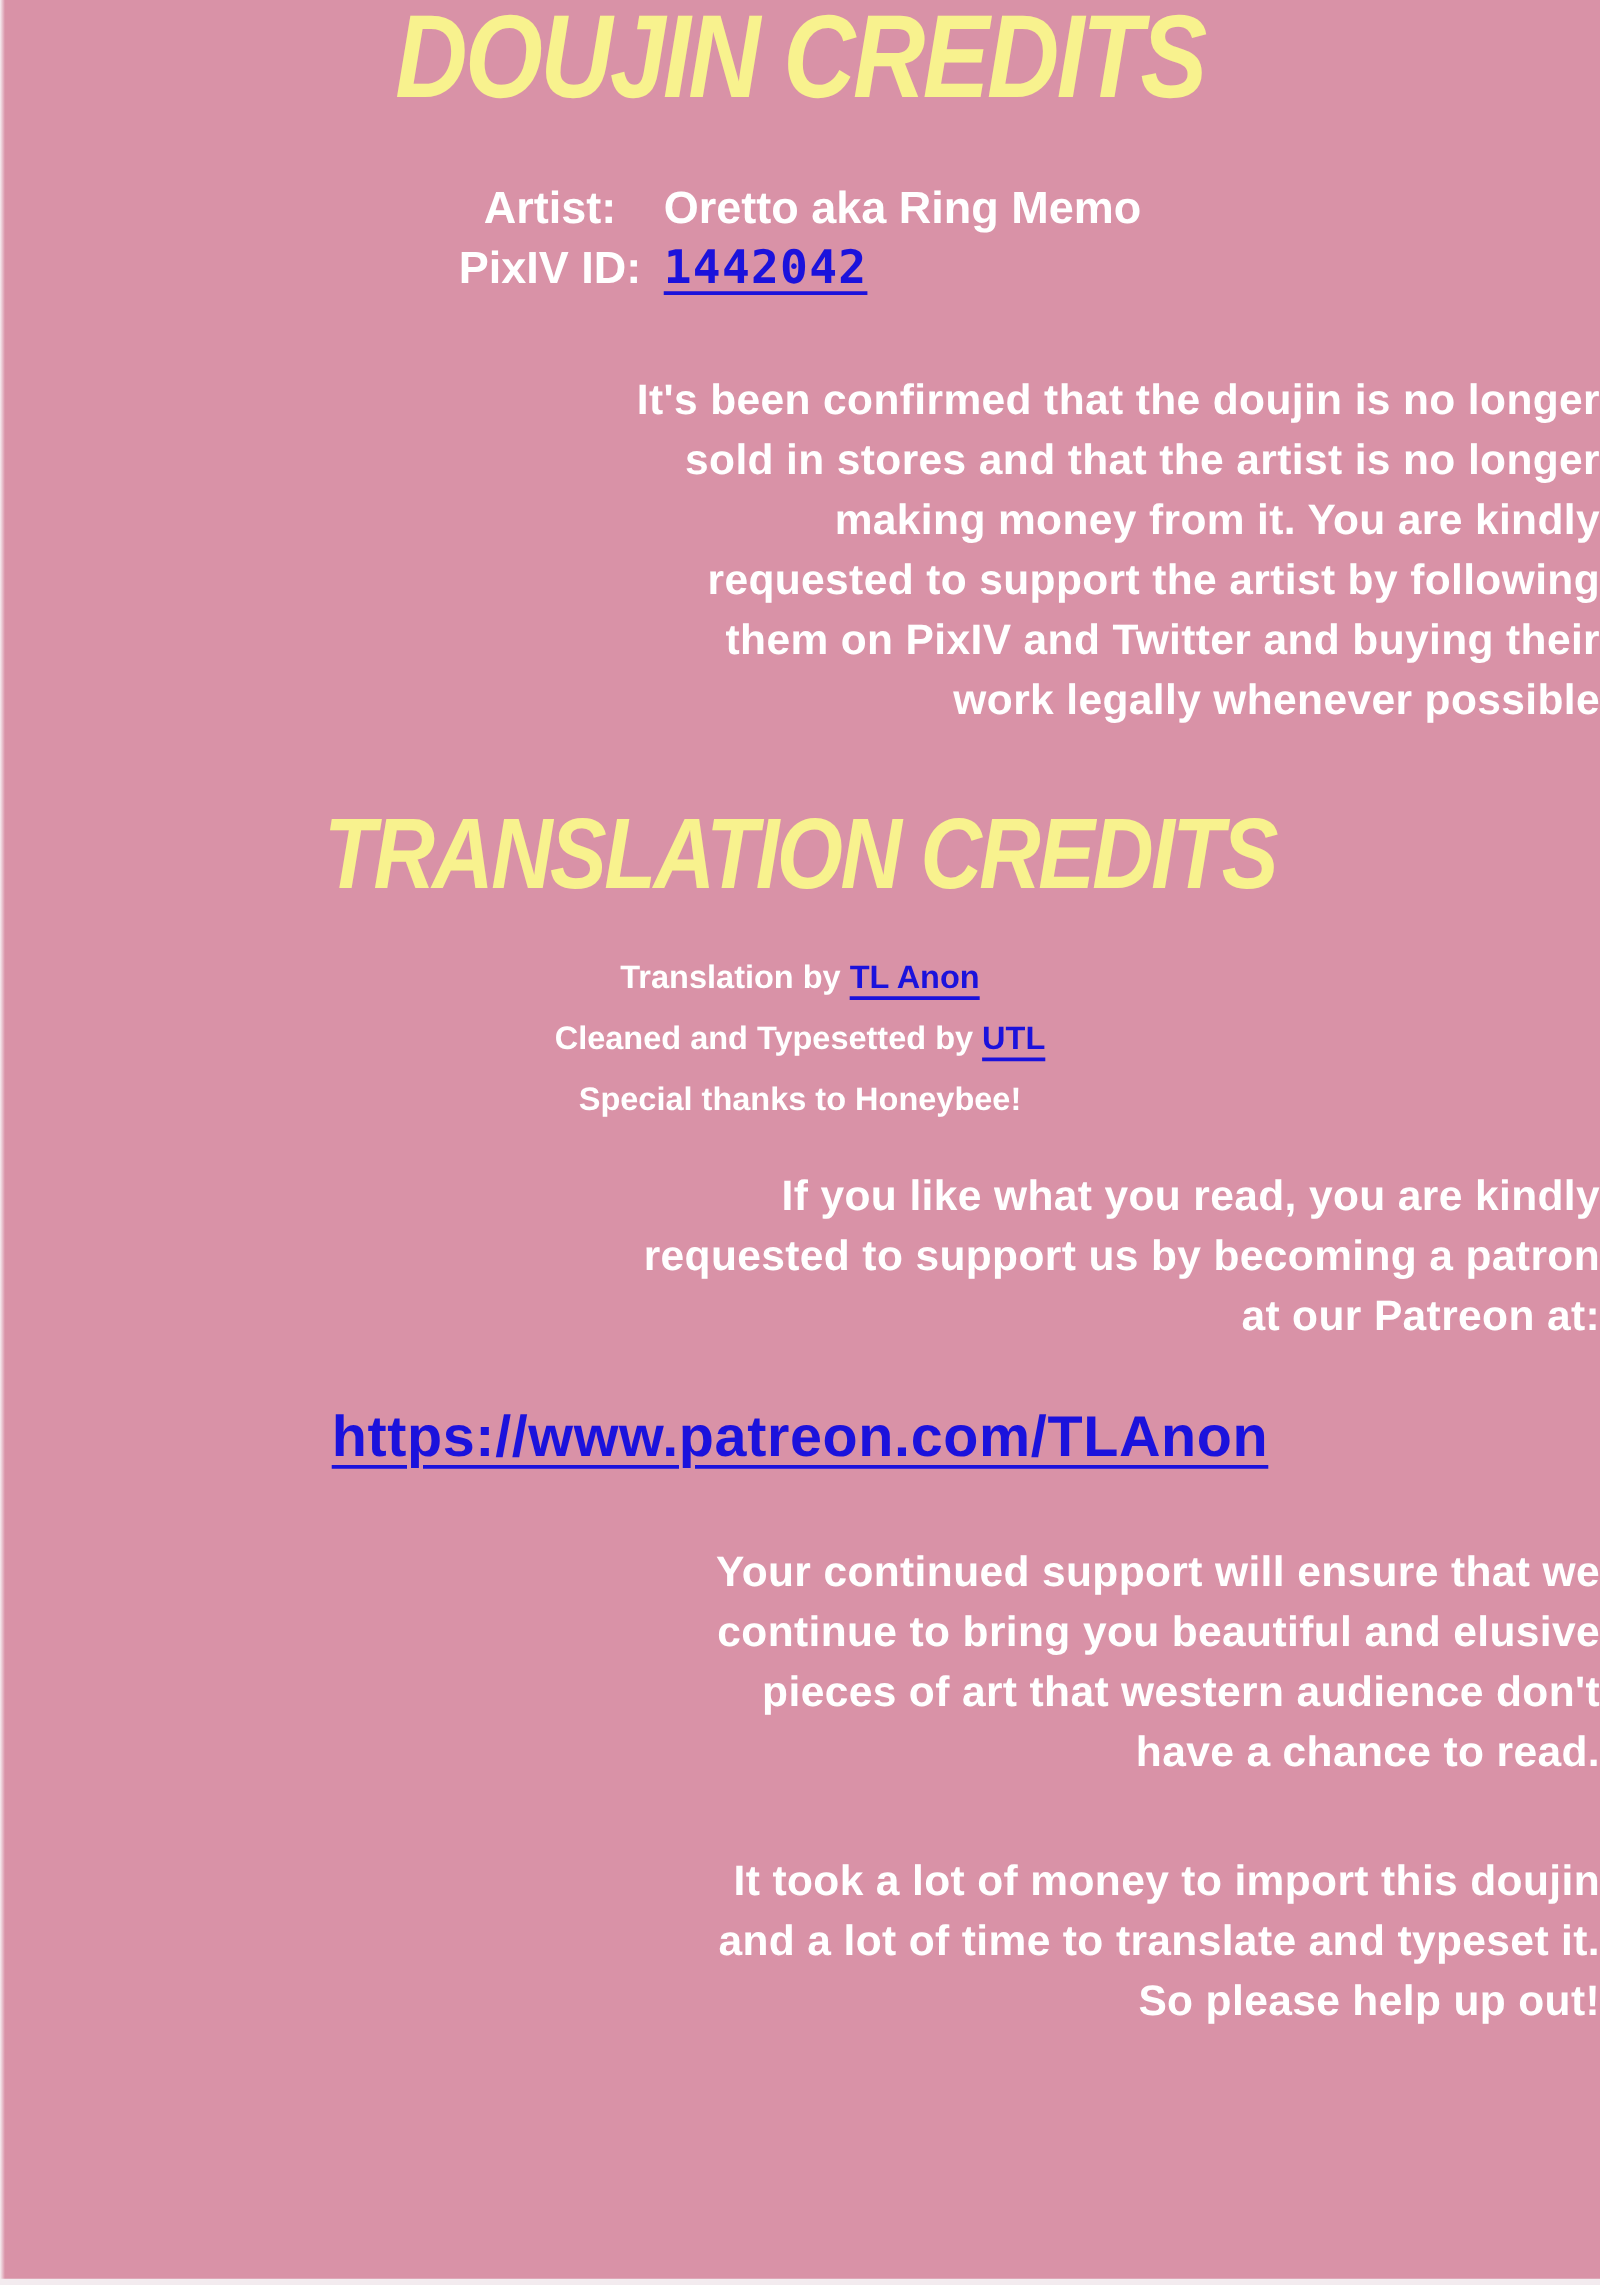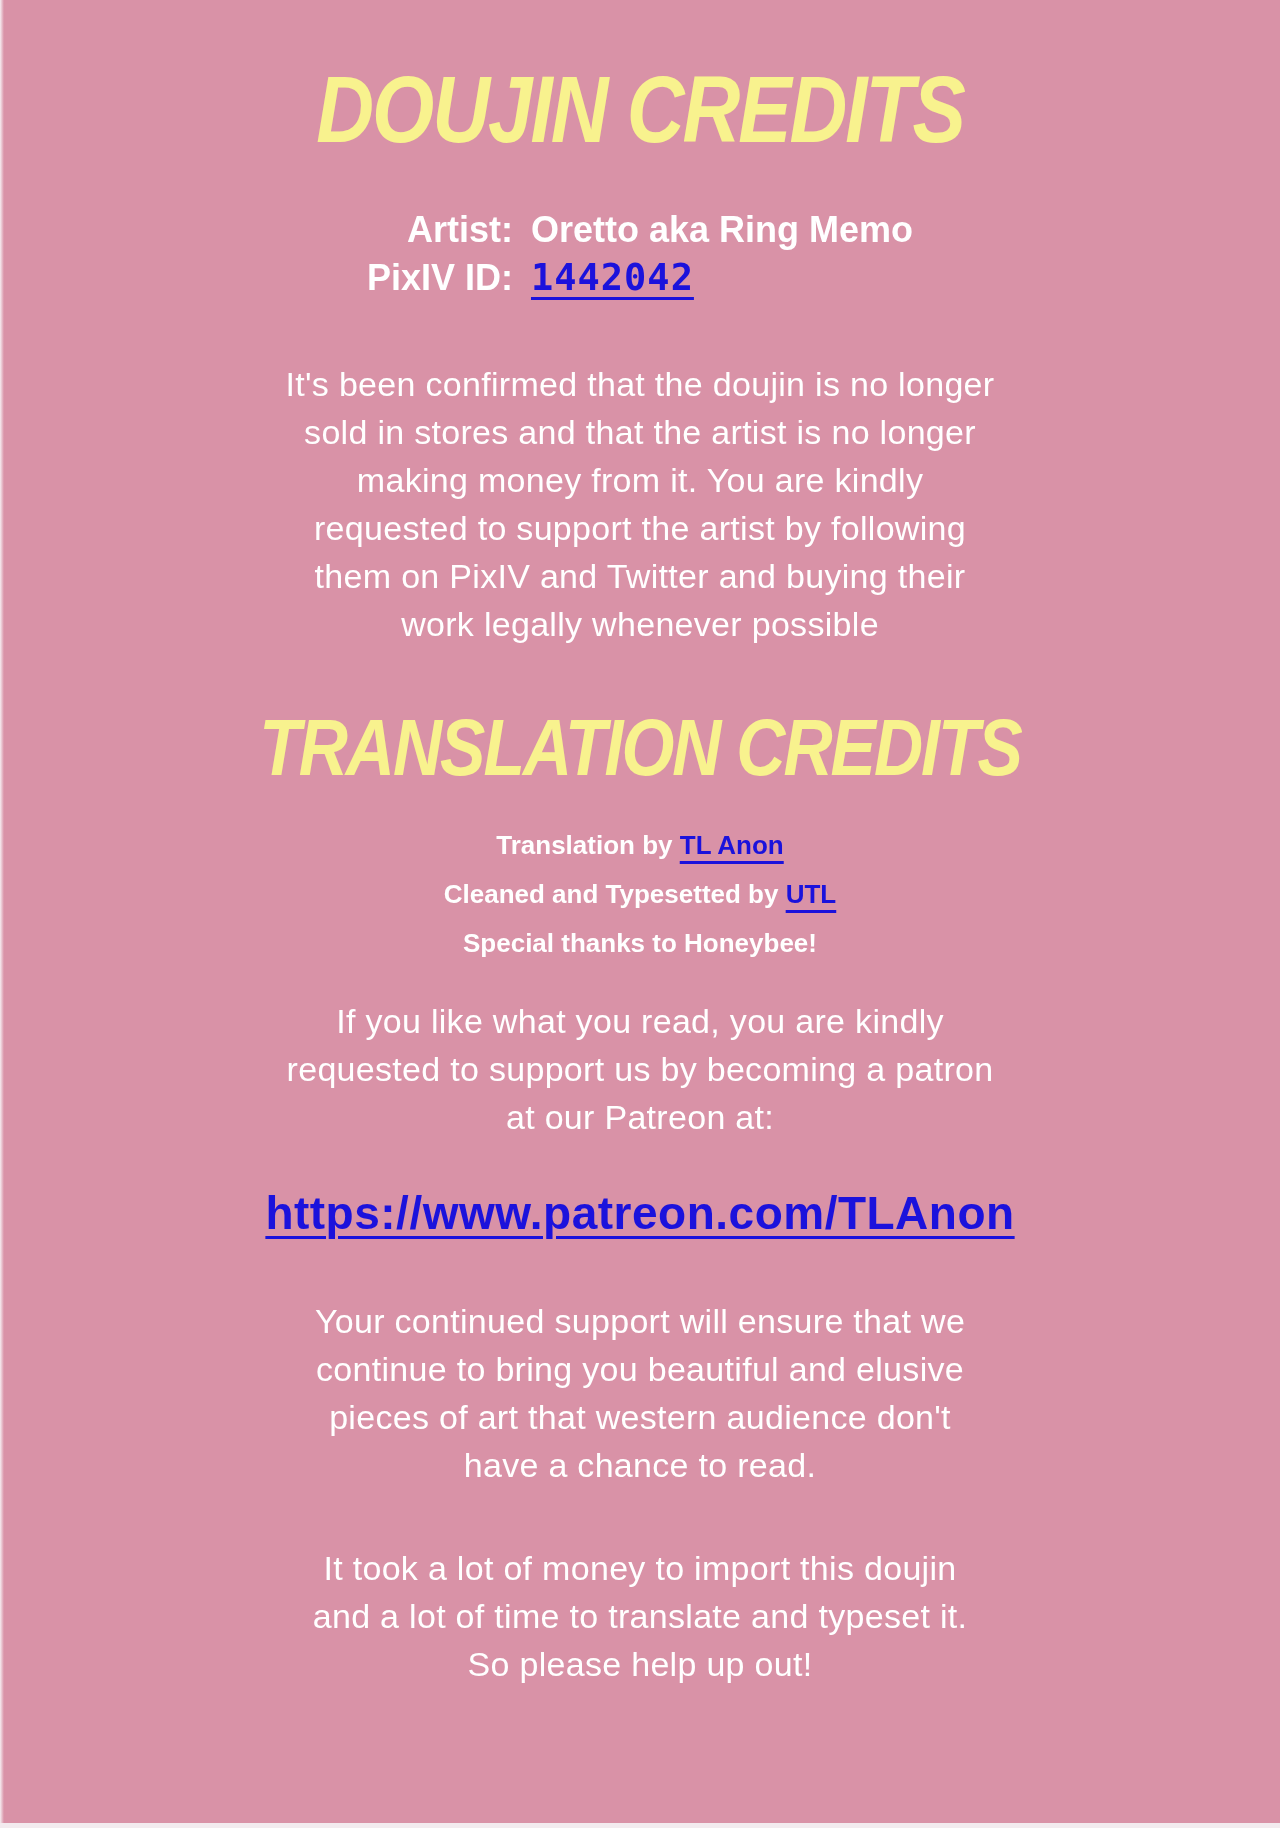--- a/index.html
+++ b/index.html
@@ -13,21 +13,20 @@
     background: #d992a7;
     overflow: hidden;
     font-family: "Liberation Sans", sans-serif;
     -webkit-font-smoothing: antialiased;
   }
   .page {
     position: relative;
     width: 100%;
     height: 100%;
     box-sizing: border-box;
-    padding-top: 64px;
     text-align: center;
     color: #ffffff;
   }
   
   .edge-left {
     position: absolute;
     left: 0; top: 0;
     width: 4px; height: 100%;
     background: linear-gradient(to right, #f6edf1, rgba(246,237,241,0));
     z-index: 5;
@@ -64,30 +63,31 @@
   .info-grid {
     display: grid;
     grid-template-columns: auto auto;
     column-gap: 18px;
     justify-content: center;
     margin-top: 46px;
     font-size: 36px;
     font-weight: 700;
     line-height: 48px;
   }
-  .info-label { text-align: right; }
+  .info-label { text-align: center; }
   .info-value { text-align: left; }
 
   .body-text {
     margin: 0;
     font-size: 34px;
-    font-weight: 400;
+    font-weight: 700;
     line-height: 48px;
     letter-spacing: 0.3px;
     white-space: pre-line;
+    text-align: right;
   }
   .notice { margin-top: 58px; }
   .credits-block {
     margin-top: 27px;
     font-size: 26px;
     font-weight: 700;
     line-height: 49px;
   }
   .patron-request { margin-top: 29px; }
   .support-message { margin-top: 49px; }

